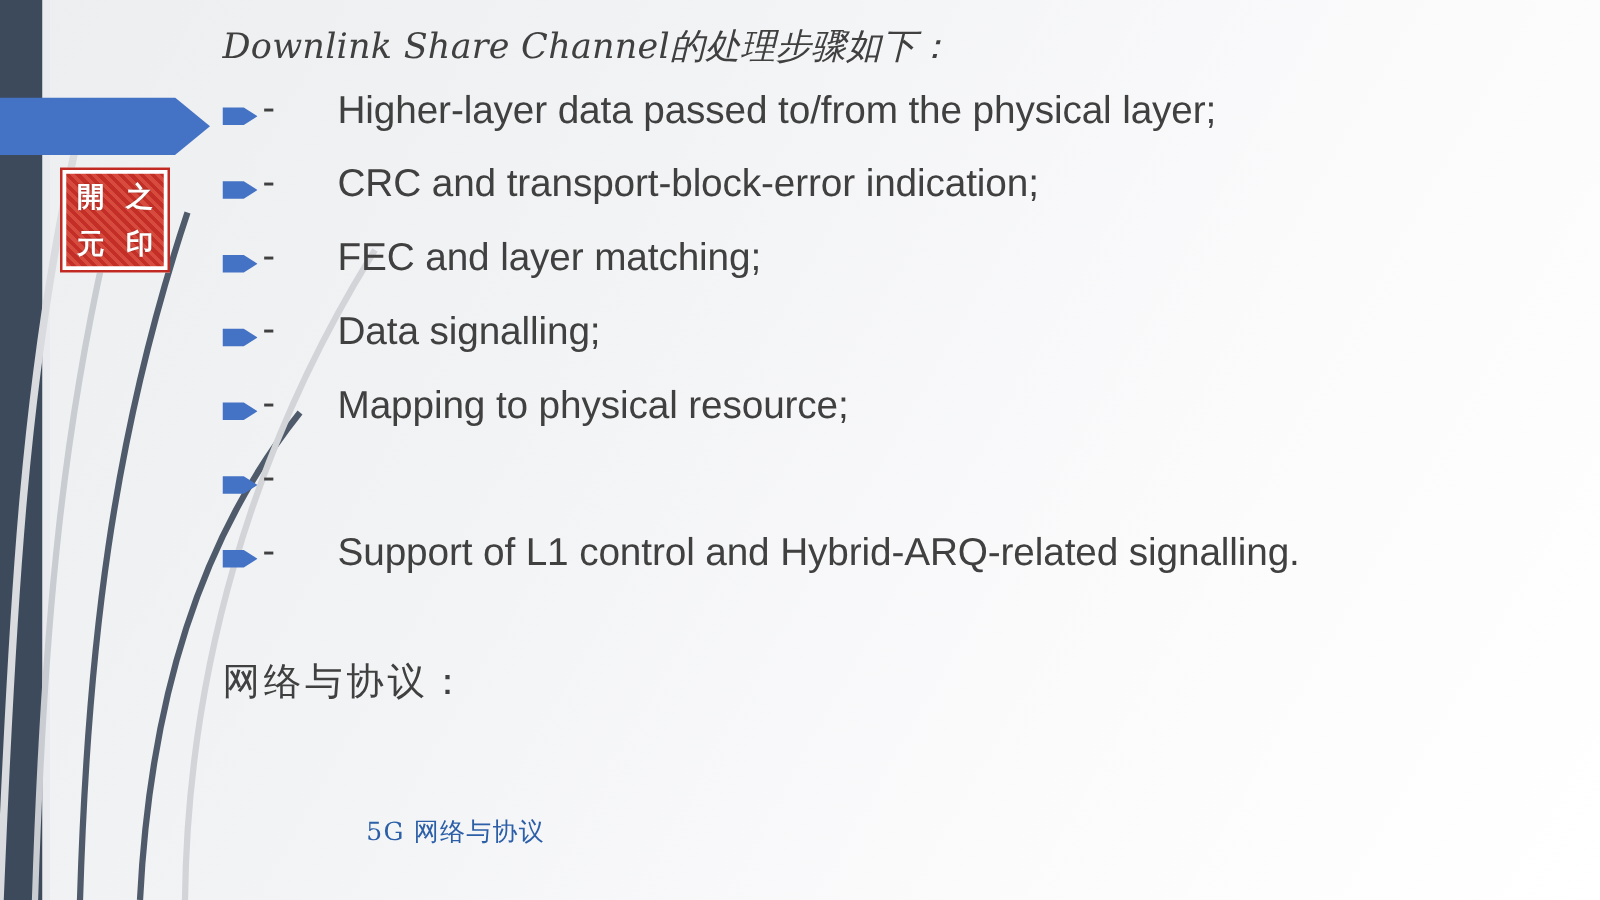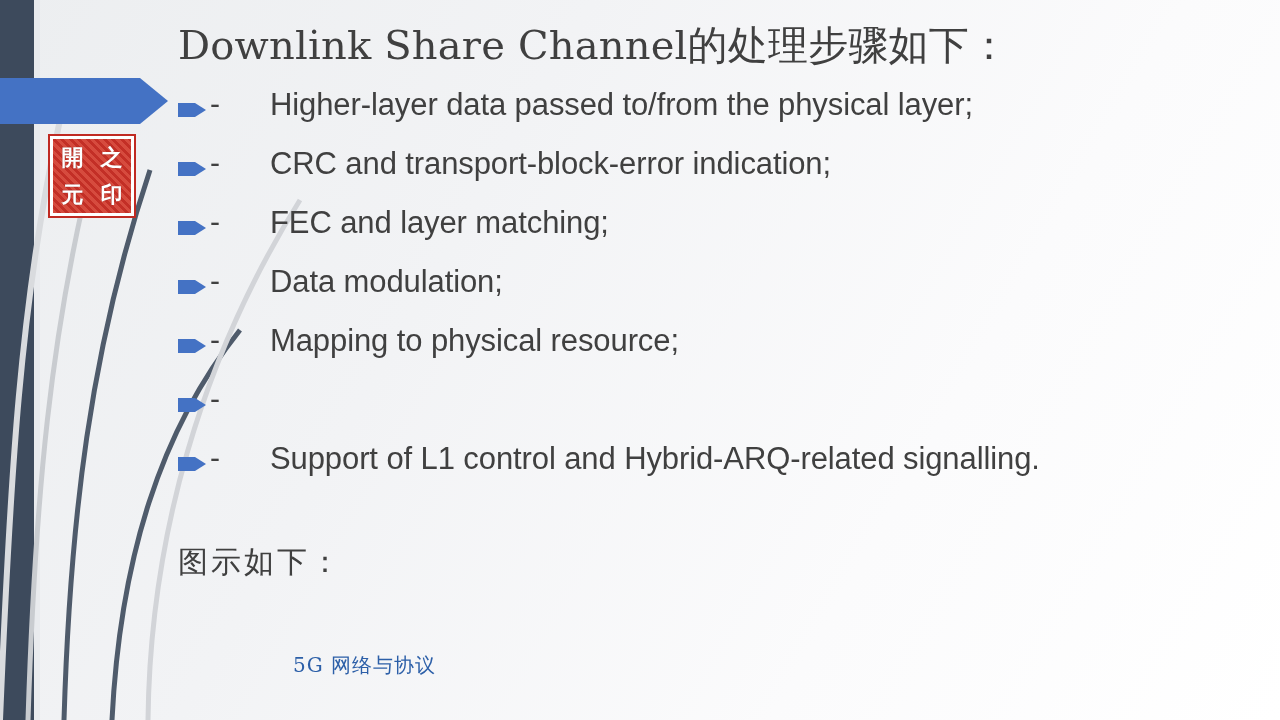--- a/index.html
+++ b/index.html
@@ -88,24 +88,25 @@
   }
   
   .content {
     position: absolute;
     left: 178px;
     top: 18px;
     width: 1090px;
   }
   .title-line {
     font-family: "DejaVu Serif", serif;
-    font-size: 40px;
+    font-size: 28px;
     color: #404040;
     letter-spacing: .2px;
     white-space: nowrap;
+    font-style: italic;
   }
   .bullets {
     margin-top: 14px;
   }
   .bullet-row {
     display: flex;
     align-items: flex-start;
     height: 59px;
   }
   .bullet-marker {
@@ -212,21 +213,21 @@
         <span class="bullet-text">FEC and layer matching;</span>
       </div>
 
       <div class="bullet-row">
         <span class="bullet-marker">
           <svg width="28" height="18" viewBox="0 0 28 18">
               <path d="M 0 2 L 17 2 L 28 9 L 17 16 L 0 16 Z" fill="#4472c4"></path>
             </svg>
         </span>
         <span class="bullet-dash">-</span>
-        <span class="bullet-text">Data modulation;</span>
+        <span class="bullet-text">Data signalling;</span>
       </div>
 
       <div class="bullet-row">
         <span class="bullet-marker">
           <svg width="28" height="18" viewBox="0 0 28 18">
               <path d="M 0 2 L 17 2 L 28 9 L 17 16 L 0 16 Z" fill="#4472c4"></path>
             </svg>
         </span>
         <span class="bullet-dash">-</span>
         <span class="bullet-text">Mapping to physical resource;</span>
@@ -246,18 +247,18 @@
           <svg width="28" height="18" viewBox="0 0 28 18">
               <path d="M 0 2 L 17 2 L 28 9 L 17 16 L 0 16 Z" fill="#4472c4"></path>
             </svg>
         </span>
         <span class="bullet-dash">-</span>
         <span class="bullet-text">Support of L1 control and Hybrid-ARQ-related signalling.</span>
       </div>
 
     </div>
 
-    <div class="figure-note">图示如下：</div>
+    <div class="figure-note">网络与协议：</div>
   </div>
 
   <div class="footer">5G 网络与协议</div>
 
 </div>
 
 </body></html>

